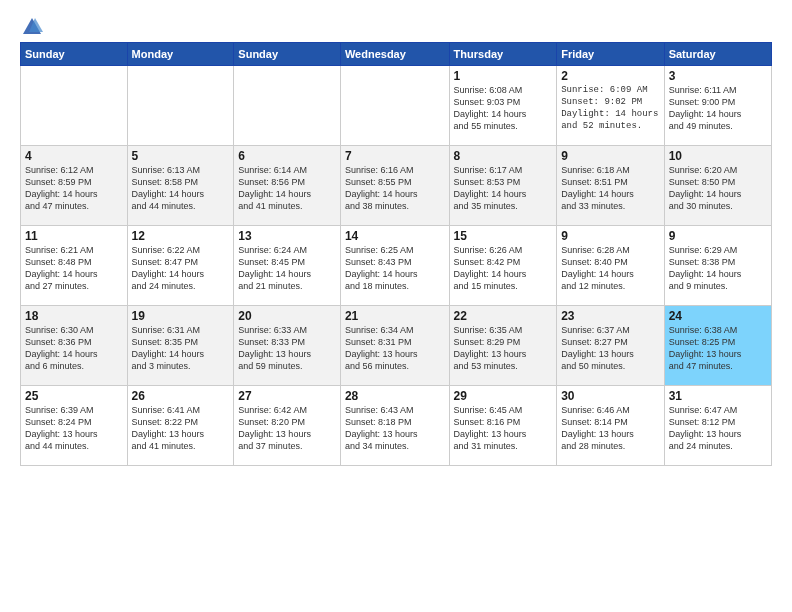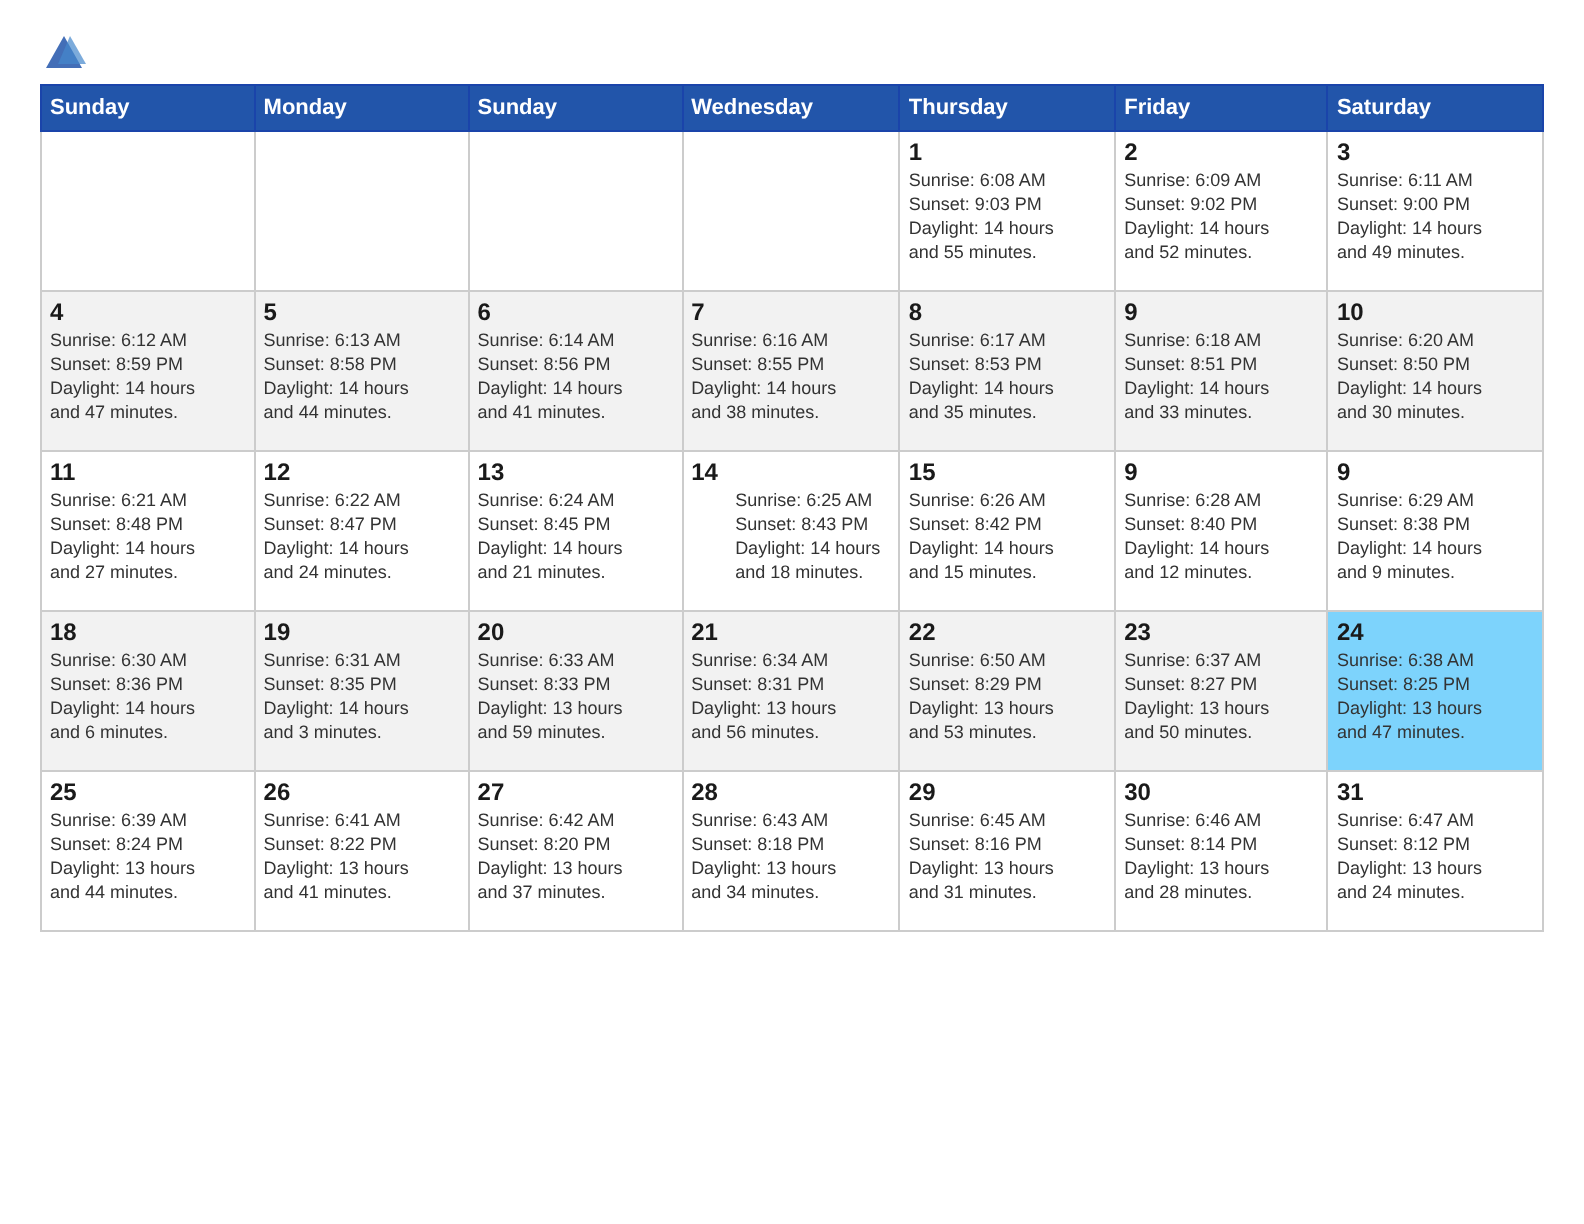--- a/index.html
+++ b/index.html
@@ -123,21 +123,21 @@
           <td class="empty-cell"></td>
           <td>
             <span class="day-number">1</span>
             <div class="day-info" style="white-space: pre-line;">Sunrise: 6:08 AM
 Sunset: 9:03 PM
 Daylight: 14 hours
 and 55 minutes.</div>
           </td>
           <td>
             <span class="day-number">2</span>
-            <div class="day-info" style="white-space: pre-line;">Sunrise: 6:09 AM
+            <div class="day-info" style="white-space: pre-line; font-family: Liberation Mono, monospace;">Sunrise: 6:09 AM
 Sunset: 9:02 PM
 Daylight: 14 hours
 and 52 minutes.</div>
           </td>
           <td>
             <span class="day-number">3</span>
             <div class="day-info" style="white-space: pre-line;">Sunrise: 6:11 AM
 Sunset: 9:00 PM
 Daylight: 14 hours
 and 49 minutes.</div>
@@ -211,21 +211,21 @@
           </td>
           <td>
             <span class="day-number">13</span>
             <div class="day-info" style="white-space: pre-line;">Sunrise: 6:24 AM
 Sunset: 8:45 PM
 Daylight: 14 hours
 and 21 minutes.</div>
           </td>
           <td>
             <span class="day-number">14</span>
-            <div class="day-info" style="white-space: pre-line; margin-left: 22px;">Sunrise: 6:25 AM
+            <div class="day-info" style="white-space: pre-line;">Sunrise: 6:25 AM
 Sunset: 8:43 PM
 Daylight: 14 hours
 and 18 minutes.</div>
           </td>
           <td>
             <span class="day-number">15</span>
             <div class="day-info" style="white-space: pre-line;">Sunrise: 6:26 AM
 Sunset: 8:42 PM
 Daylight: 14 hours
 and 15 minutes.</div>
@@ -269,21 +269,21 @@
           </td>
           <td style="background: rgb(242, 242, 242);">
             <span class="day-number">21</span>
             <div class="day-info" style="white-space: pre-line;">Sunrise: 6:34 AM
 Sunset: 8:31 PM
 Daylight: 13 hours
 and 56 minutes.</div>
           </td>
           <td style="background: rgb(242, 242, 242);">
             <span class="day-number">22</span>
-            <div class="day-info" style="white-space: pre-line;">Sunrise: 6:50 AM
+            <div class="day-info" style="white-space: pre-line;">Sunrise: 6:35 AM
 Sunset: 8:29 PM
 Daylight: 13 hours
 and 53 minutes.</div>
           </td>
           <td style="background: rgb(242, 242, 242);">
             <span class="day-number">23</span>
             <div class="day-info" style="white-space: pre-line;">Sunrise: 6:37 AM
 Sunset: 8:27 PM
 Daylight: 13 hours
 and 50 minutes.</div>

